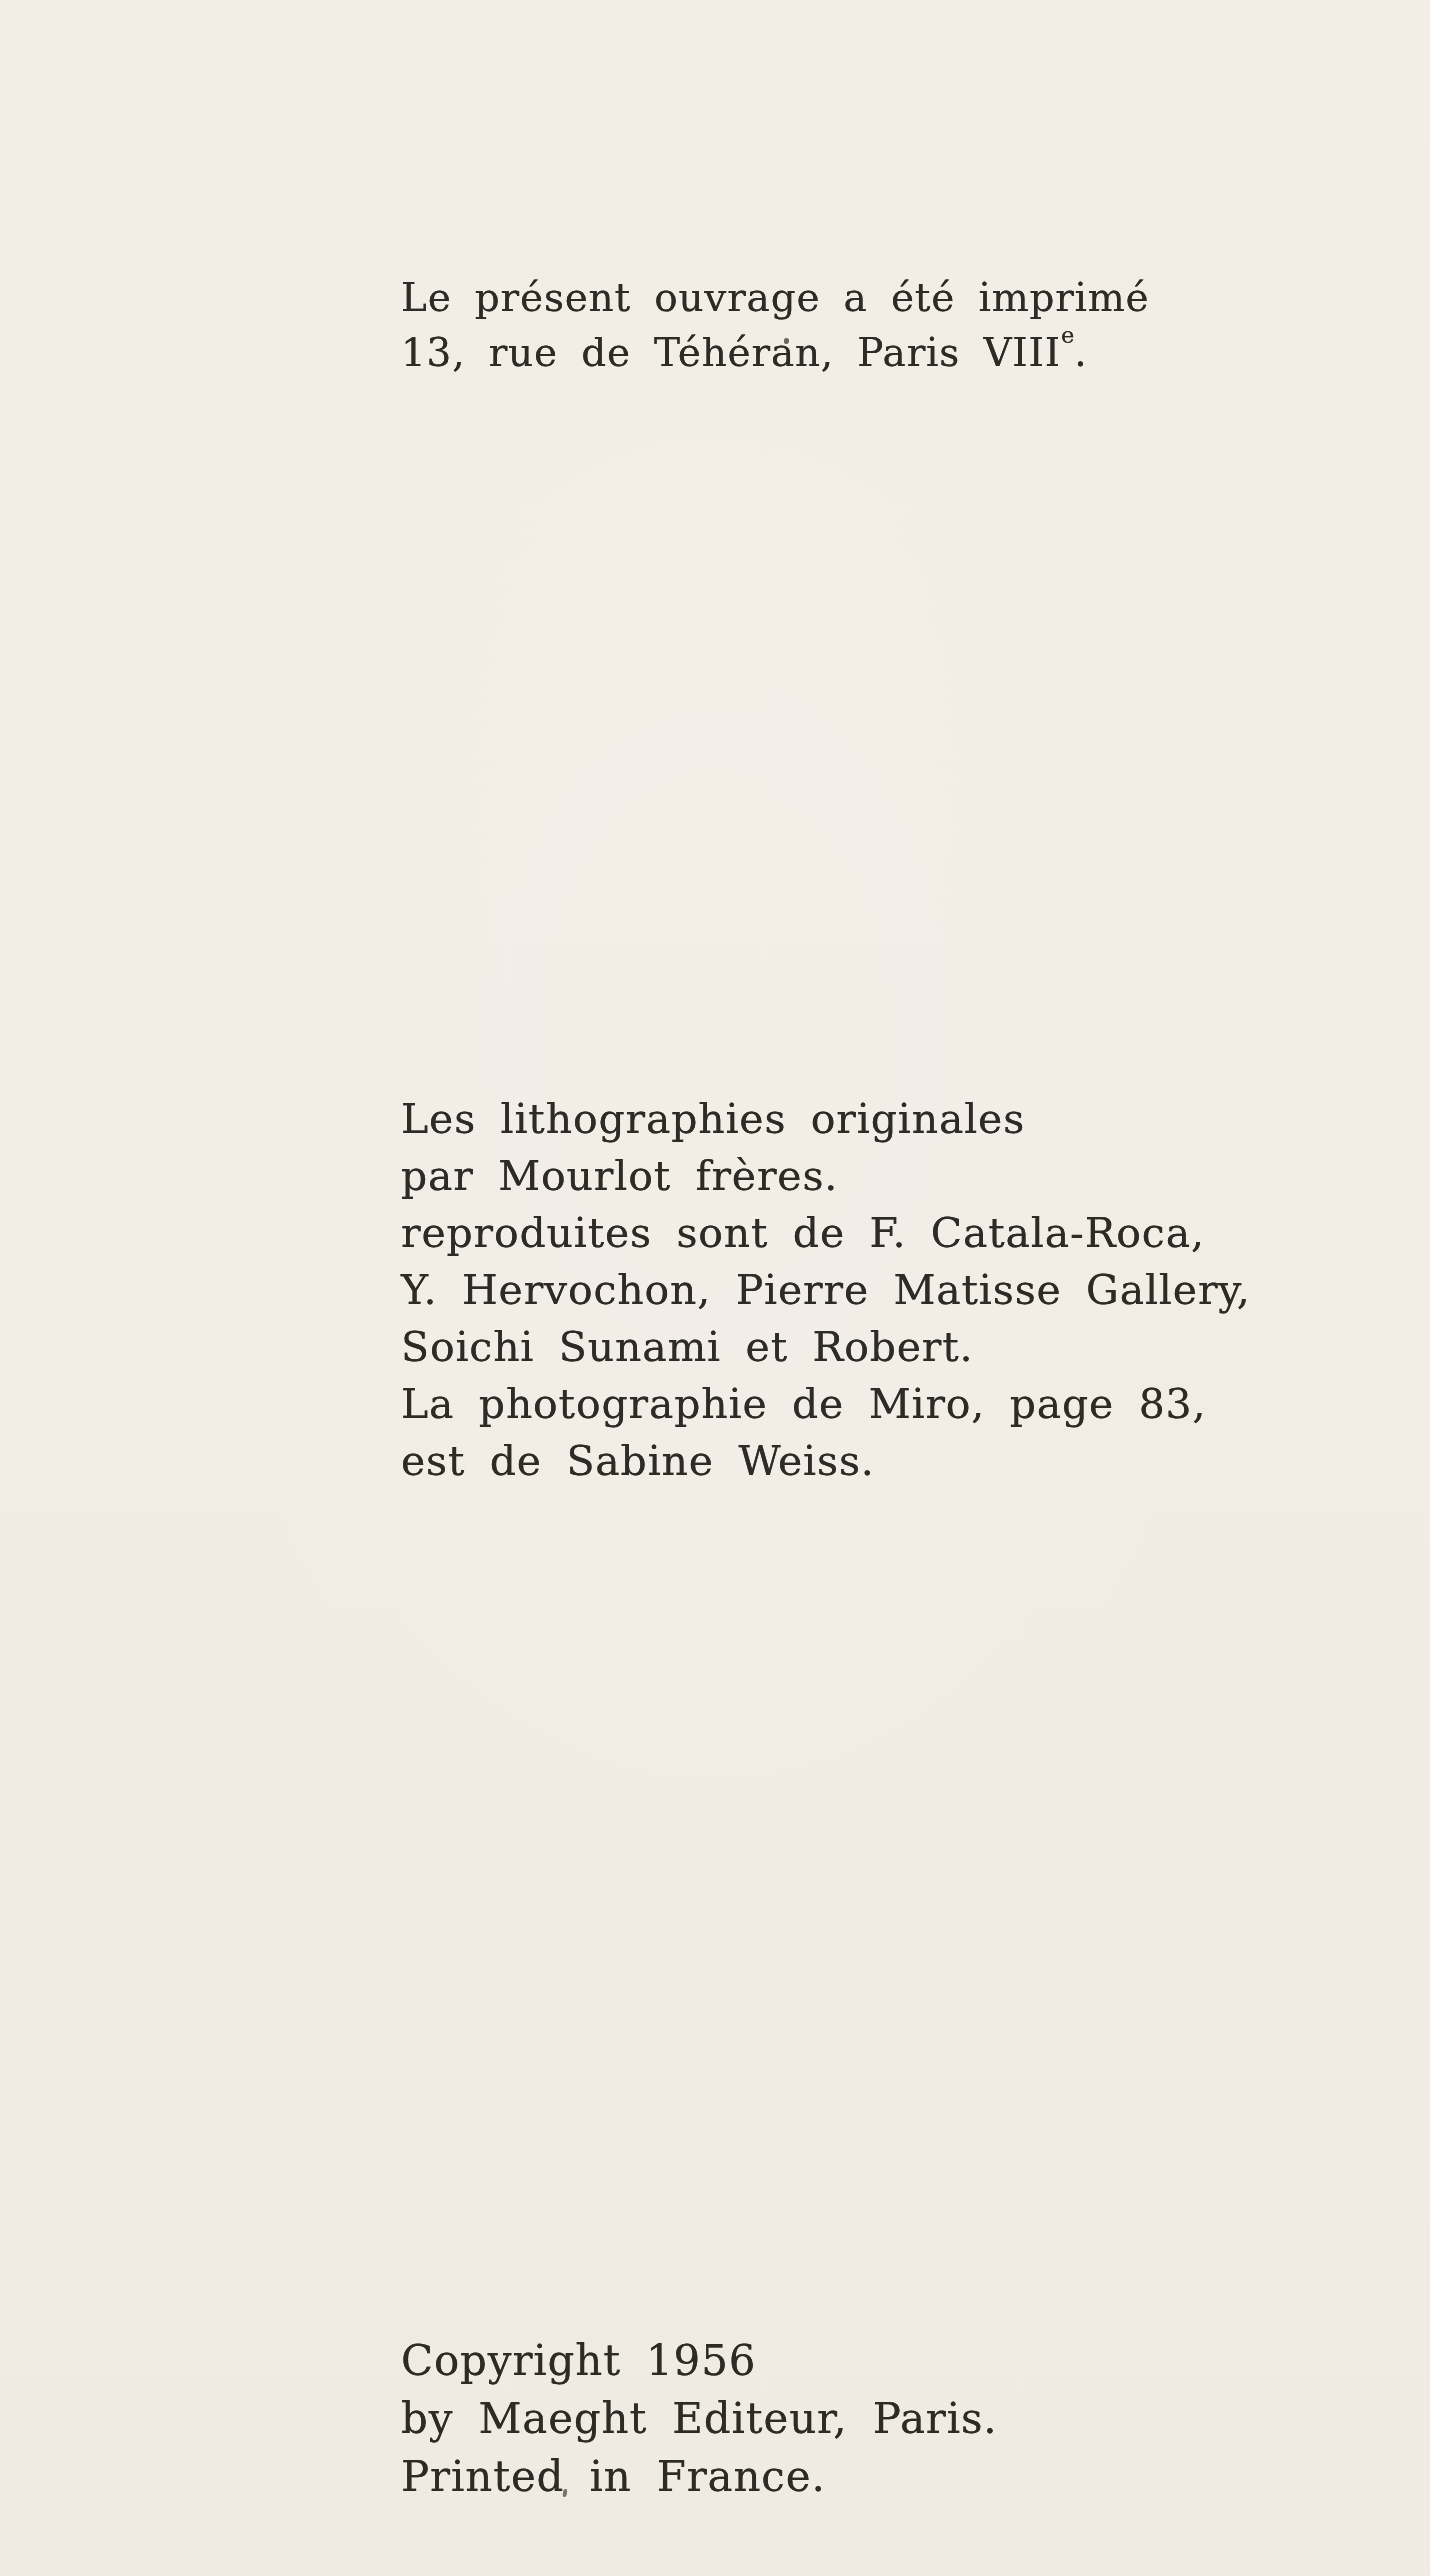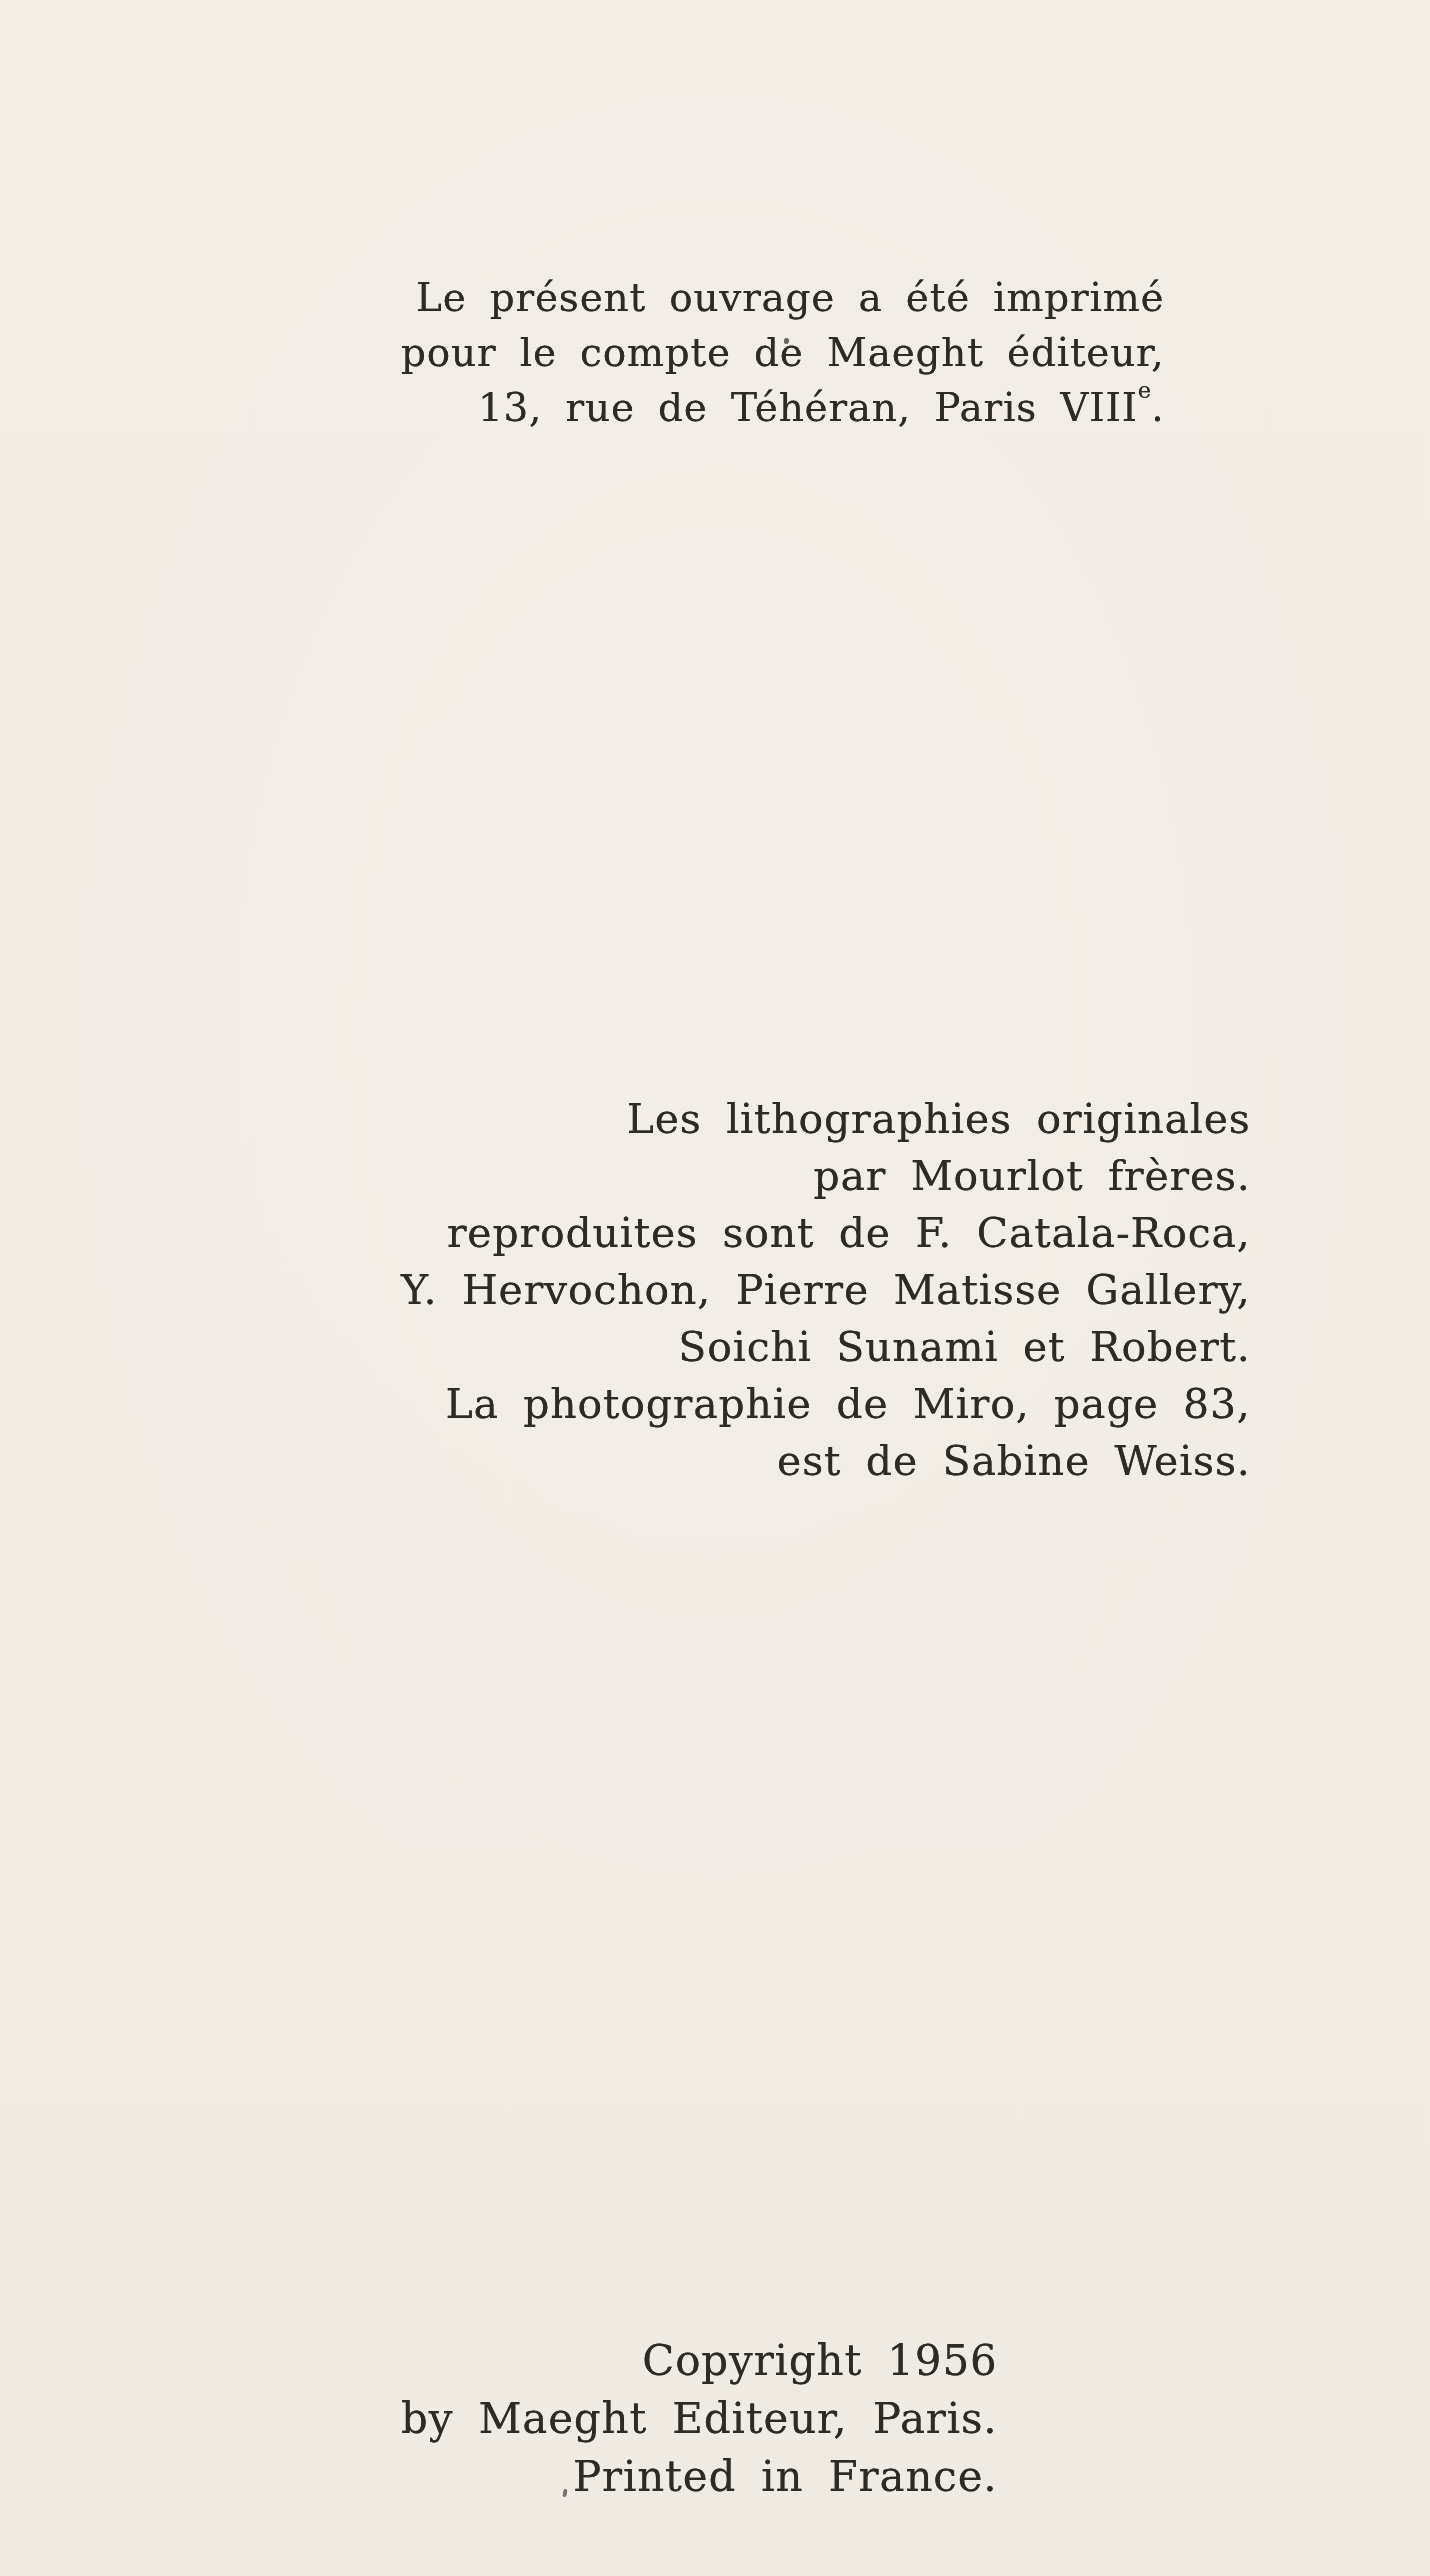--- a/index.html
+++ b/index.html
@@ -24,21 +24,20 @@
   }
   .text-block {
     position: absolute;
     left: 401px;
     color: #2d2b25;
     letter-spacing: 0.02em;
     word-spacing: 0.26em;
     white-space: nowrap;
     
     text-shadow: 0 0 0.6px rgba(45, 43, 37, 0.85);
-    text-align: right;
   }
   .block-printer {
     top: 270px;
     font-size: 39px;
     line-height: 55px;
   }
   .block-credits {
     top: 1091px;
     font-size: 41px;
     line-height: 57px;
@@ -80,21 +79,20 @@
     transform: rotate(8deg);
   }
 </style>
 </head>
 <body>
 
 <div class="page">
 
   <div class="text-block block-printer">
       <div class="line">Le présent ouvrage a été imprimé</div>
-      <div class="line">pour le compte de Maeght éditeur,</div>
       <div class="line"><span>13, rue de Téhéran, Paris VIII</span><sup>e</sup><span>.</span></div>
     </div>
 
   <div class="text-block block-credits">
       <div class="line">Les lithographies originales</div>
       <div class="line">par Mourlot frères.</div>
       <div class="line">reproduites sont de F. Catala-Roca,</div>
       <div class="line">Y. Hervochon, Pierre Matisse Gallery,</div>
       <div class="line">Soichi Sunami et Robert.</div>
       <div class="line">La photographie de Miro, page 83,</div>

